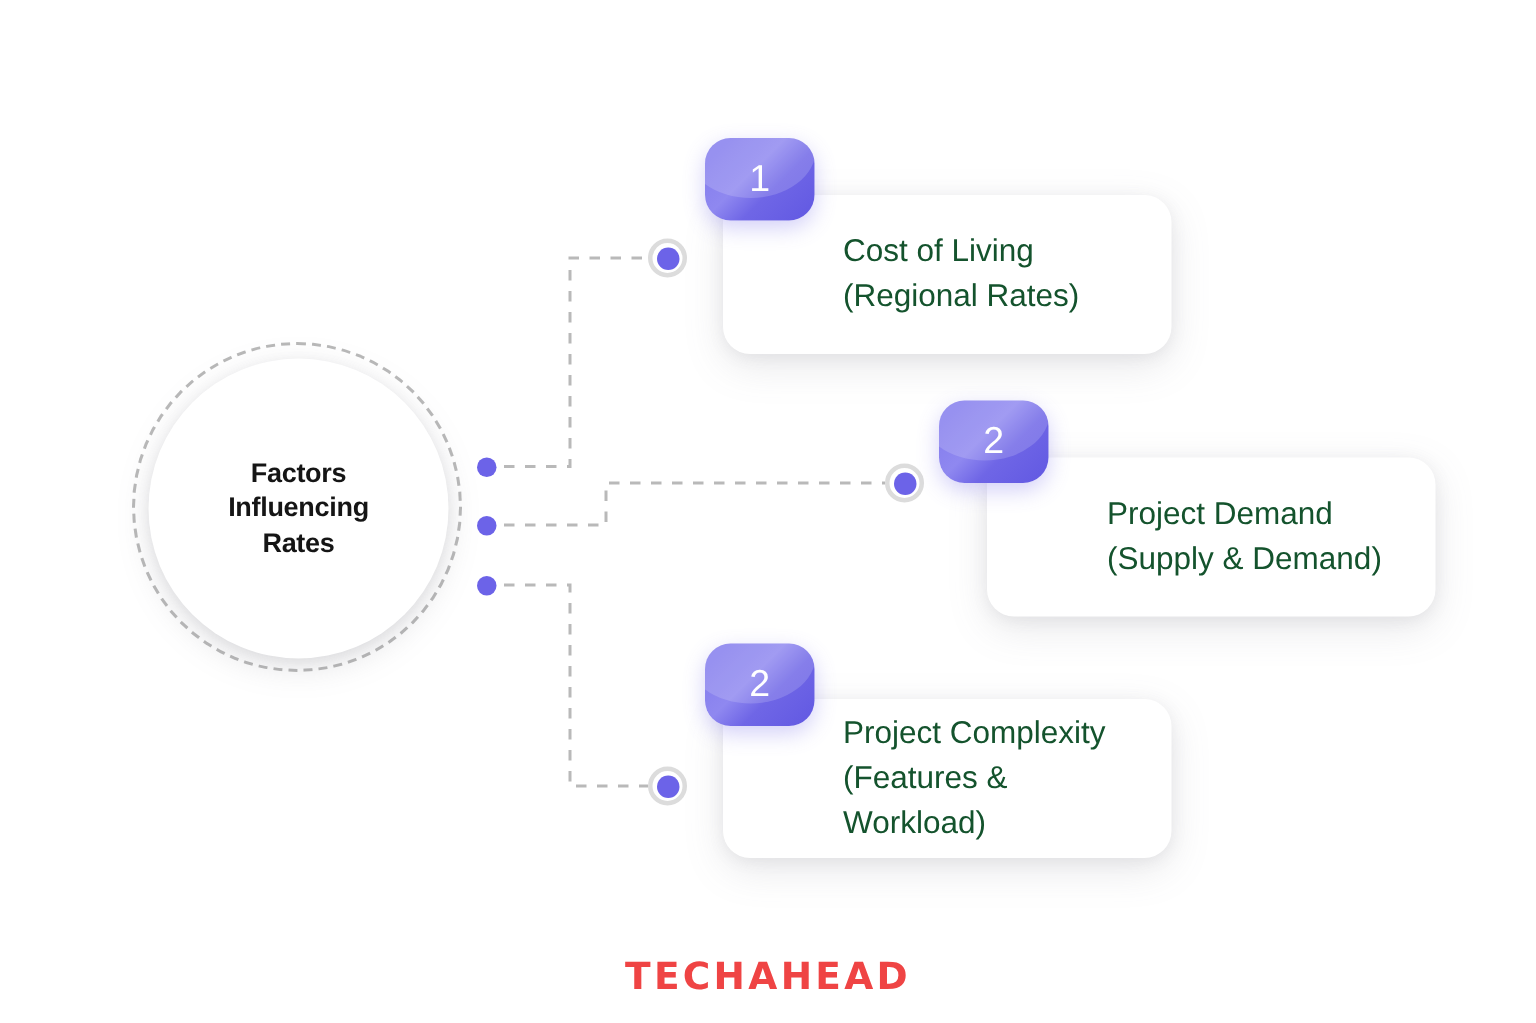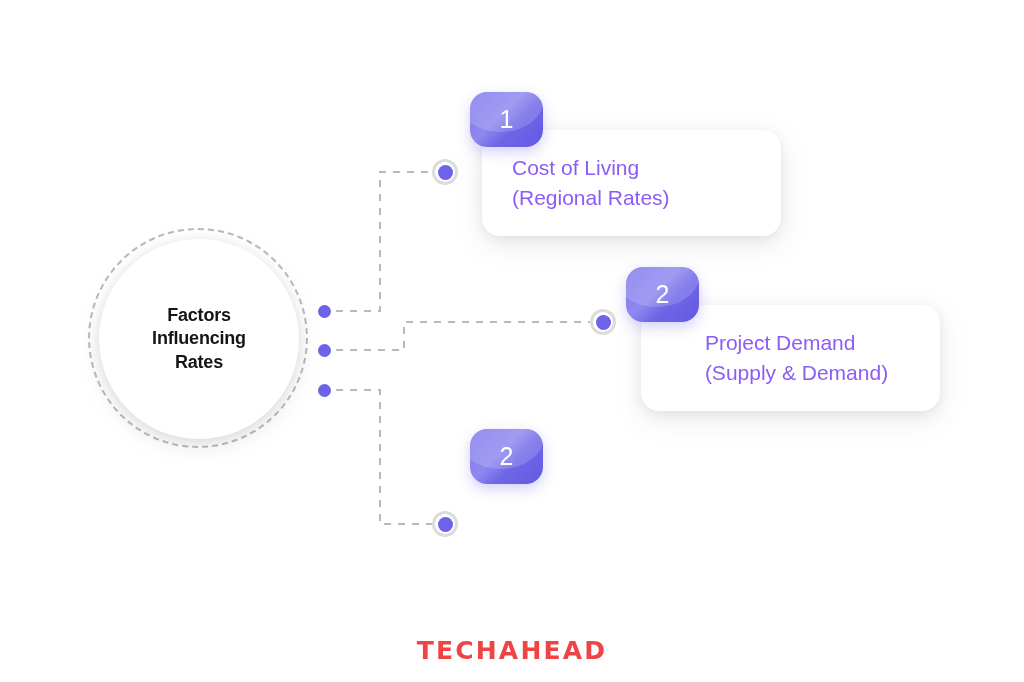--- a/index.html
+++ b/index.html
@@ -100,24 +100,24 @@
     background: #ffffff;
     border-radius: 18px;
     box-shadow: 0 8px 26px rgba(120,120,130,0.17),
                 0 2px 10px rgba(120,120,130,0.10);
     box-sizing: border-box;
     display: flex;
     align-items: center;
   }
   .card-text {
     font-size: 21px;
-    color: #8b5cf6;
+    color: #14532d;
     line-height: 1.42;
     white-space: pre-line;
-    padding-left: 30px;
+    padding-left: 80px;
     padding-right: 18px;
   }
 
   
   .badge {
     position: absolute;
     width: 73px;
     height: 55px;
     border-radius: 17px;
     background: linear-gradient(135deg, #7f78ec 0%, #8f88f0 42%, #6f66e6 62%, #6158e2 100%);
@@ -191,27 +191,31 @@
   <div class="end-dot" style="left:432px; top:511px;"></div>
 
   <div class="card" style="left:482px; top:130px; width:299px; height:106px;">
     <div class="card-text">Cost of Living
 (Regional Rates)</div>
   </div>
   <div class="badge" style="left:470px; top:92px;">
     <span class="badge-num">1</span>
   </div>
 
-  <div class="card" style="left:641px; top:305px; width:299px; height:106px;justify-content:center;">
+  <div class="card" style="left:658px; top:305px; width:299px; height:106px;">
     <div class="card-text">Project Demand
 (Supply &amp; Demand)</div>
   </div>
   <div class="badge" style="left:626px; top:267px;">
     <span class="badge-num">2</span>
   </div>
 
+  <div class="card" style="left:482px; top:466px; width:299px; height:106px;">
+    <div class="card-text">Project Complexity
+(Features &amp; Workload)</div>
+  </div>
   <div class="badge" style="left:470px; top:429px;">
     <span class="badge-num">2</span>
   </div>
 
   <div class="logo">TECHAHEAD</div>
 
 </div>
 
 </body></html>

